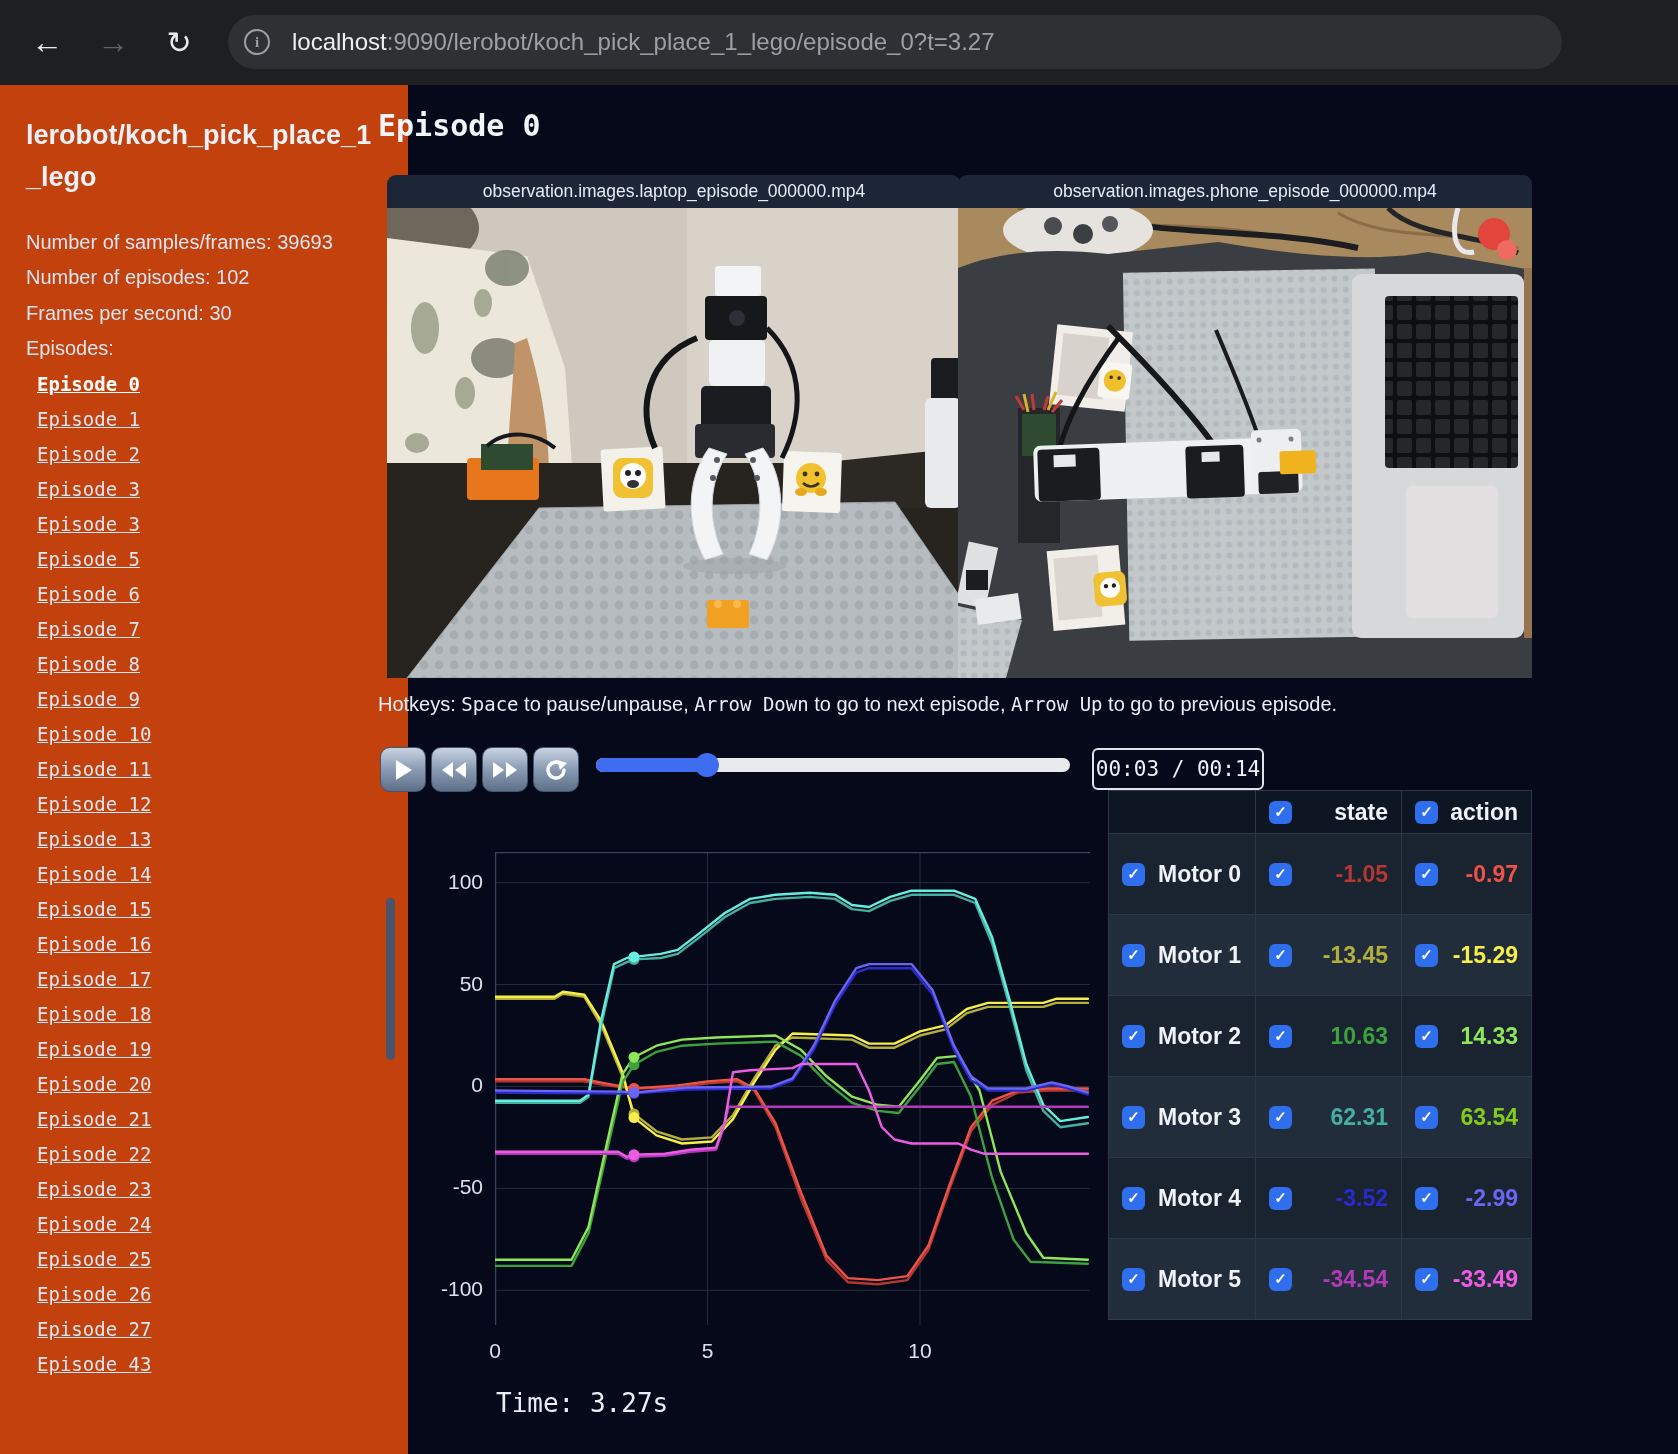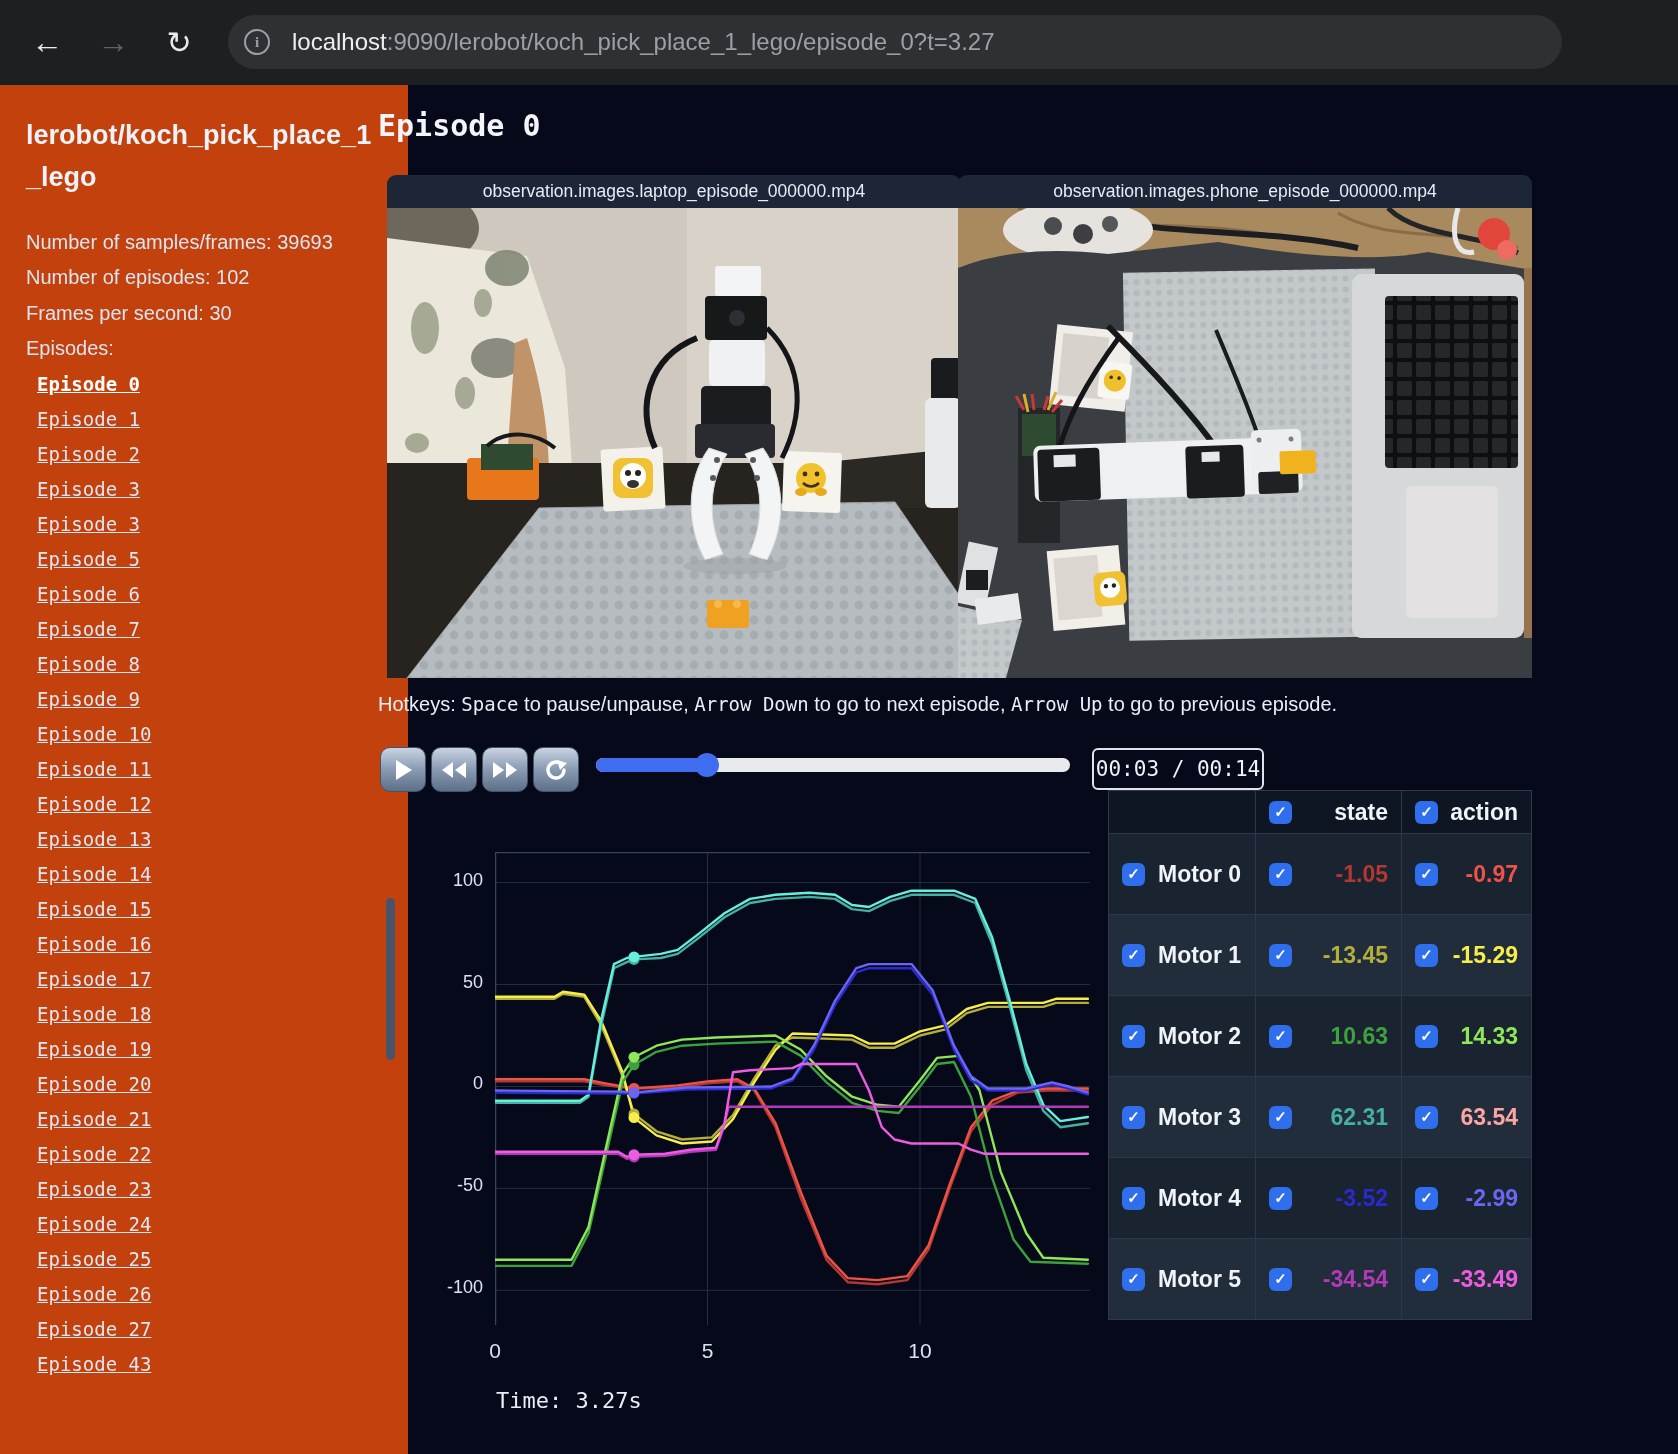--- a/index.html
+++ b/index.html
@@ -47,23 +47,23 @@
   #slider { position:absolute; left:596px; top:758px; width:474px; height:14px; background:#e8eaee; border-radius:7px; cursor:pointer; }
   #slider-fill { position:absolute; left:0; top:0; height:14px; background:#3f6df0; border-radius:7px 0 0 7px; }
   #slider-thumb { position:absolute; top:-5px; width:24px; height:24px; border-radius:50%; background:#3f6df0; transform:translateX(-50%); }
 
   #timebox { position:absolute; left:1092px; top:748px; width:172px; height:42px; border:2px solid #dfe3ea; border-radius:6px; display:flex; align-items:center; justify-content:center; font-family:"DejaVu Sans Mono", monospace; font-size:21px; color:#eef1f6; }
 
   #scroll-thumb { position:absolute; left:386px; top:898px; width:9px; height:162px; background:#49536a; border-radius:5px; cursor:pointer; }
 
   
   #chart-area { position:absolute; left:495px; top:852px; width:595px; height:473px; }
-  .ytick { position:absolute; width:64px; text-align:right; font-size:18px; color:#dbe2ee; }
+  .ytick { position:absolute; width:64px; text-align:right; font-size:21px; color:#dbe2ee; }
   .xtick { position:absolute; width:40px; text-align:center; font-size:21px; color:#dbe2ee; }
-  #time-label { position:absolute; left:496px; top:1388px; font-family:"DejaVu Sans Mono", monospace; font-size:22px; color:#e8edf6; }
+  #time-label { position:absolute; left:496px; top:1388px; font-family:"DejaVu Sans Mono", monospace; font-size:26px; color:#e8edf6; }
 
   
   #mtable { position:absolute; left:1108px; top:790px; width:424px; border:1px solid #2e3a4c; }
   .trow, #thead { display:grid; grid-template-columns:146px 146px 130px; }
   #thead { height:42px; background:#0e1624; }
   .trow { height:81px; }
   .trow.even { background:#1a2330; } .trow.odd { background:#222d3b; }
   .cell { display:flex; align-items:center; padding:0 13px; border-left:1px solid #2c3748; overflow:hidden; }
   .cell:first-child { border-left:none; }
   .trow .cell { border-top:1px solid #2c3748; }
@@ -426,21 +426,21 @@
           <div class="cell">
             <span class="cb">✓</span>
             <span class="mlabel">Motor 3</span>
           </div>
           <div class="cell">
             <span class="cb">✓</span>
             <span class="val" style="color: rgb(69, 176, 160);">62.31</span>
           </div>
           <div class="cell">
             <span class="cb">✓</span>
-            <span class="val" style="color: #fca5a5;">63.54</span>
+            <span class="val" style="color: #84cc16;">63.54</span>
           </div>
         </div>
         <div class="trow even">
           <div class="cell">
             <span class="cb">✓</span>
             <span class="mlabel">Motor 4</span>
           </div>
           <div class="cell">
             <span class="cb">✓</span>
             <span class="val" style="color: rgb(42, 42, 206);">-3.52</span>

